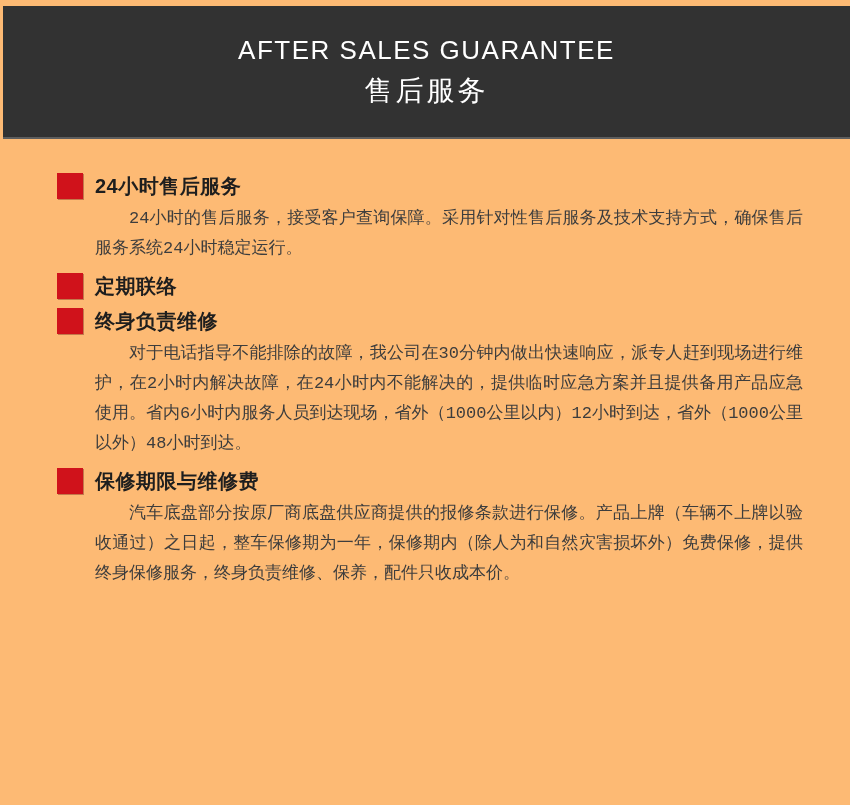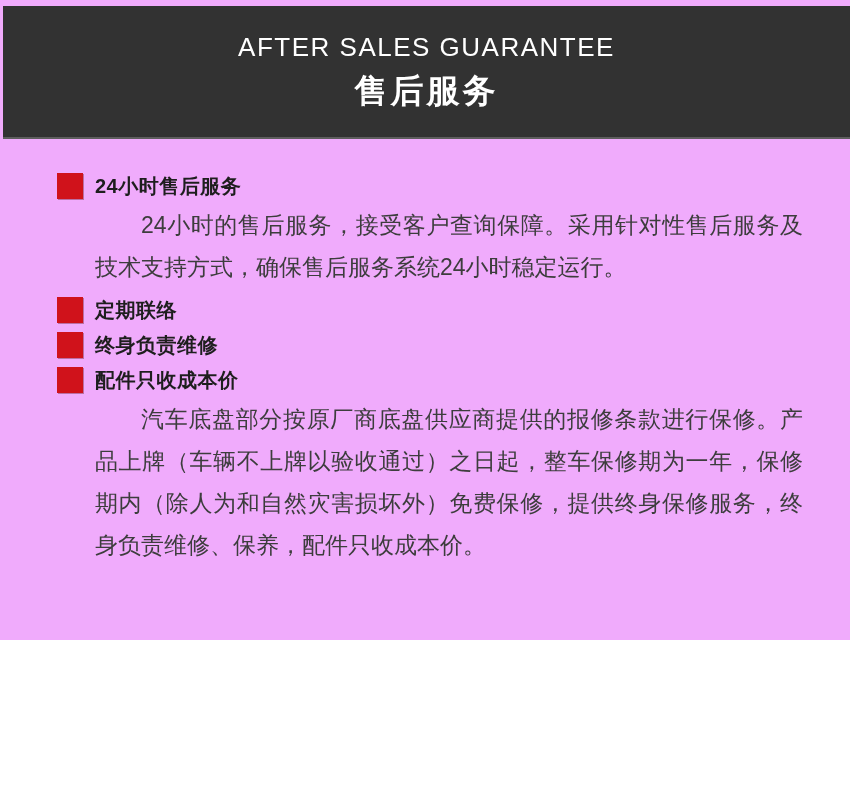--- a/index.html
+++ b/index.html
@@ -4,22 +4,22 @@
 <style>
   html, body {
     margin: 0;
     padding: 0;
     background: #ffffff;
     font-family: "Liberation Sans", "DejaVu Sans", sans-serif;
   }
   .page {
     position: relative;
     width: 850px;
-    height: 640px;
-    background: #f0abfc;
+    height: 805px;
+    background: #fdba74;
     overflow: hidden;
   }
   
   .banner {
     margin-top: 6px;
     margin-left: 3px;
     height: 131px;
     background: var(--banner-bg, #323232);
     border-bottom: 2px solid #5e5e5e;
     display: flex;
@@ -29,22 +29,22 @@
     color: var(--banner-fg, #ffffff);
   }
   .banner-en {
     font-size: 26px;
     font-weight: 400;
     letter-spacing: 1.5px;
     line-height: 1.15;
   }
   .banner-zh {
     margin-top: 9px;
-    font-size: 33px;
-    font-weight: 700;
+    font-size: 28px;
+    font-weight: 400;
     letter-spacing: 3px;
     line-height: 1.15;
   }
   
   .content {
     padding: 34px 44px 20px 57px;
   }
   .section-header {
     display: flex;
     align-items: center;
@@ -67,25 +67,26 @@
     color: #1e1e1e;
     letter-spacing: 0.5px;
     line-height: 26px;
   }
   .section-body {
     margin-left: 38px;
     width: 708px;
   }
   .section-body p {
     margin: 5px 0 0 0;
-    font-size: 23px;
-    line-height: 42px;
+    font-size: 17px;
+    line-height: 30px;
     color: #3d3d3d;
     text-indent: 2em;
     text-align: justify;
+    font-family: Liberation Mono, monospace;
   }
 </style>
 </head>
 <body>
 
 <div class="page">
   <header class="banner">
     <div class="banner-en">AFTER SALES GUARANTEE</div>
     <div class="banner-zh">售后服务</div>
   </header>
@@ -107,26 +108,27 @@
       <h2 class="section-title">定期联络</h2>
     </div>
   </section>
 
   <section class="section">
     <div class="section-header">
       <span class="bullet"></span>
       <h2 class="section-title">终身负责维修</h2>
     </div>
     <div class="section-body">
+          <p>对于电话指导不能排除的故障，我公司在30分钟内做出快速响应，派专人赶到现场进行维护，在2小时内解决故障，在24小时内不能解决的，提供临时应急方案并且提供备用产品应急使用。省内6小时内服务人员到达现场，省外（1000公里以内）12小时到达，省外（1000公里以外）48小时到达。</p>
         </div>
   </section>
 
   <section class="section">
     <div class="section-header">
       <span class="bullet"></span>
-      <h2 class="section-title">配件只收成本价</h2>
+      <h2 class="section-title">保修期限与维修费</h2>
     </div>
     <div class="section-body">
           <p>汽车底盘部分按原厂商底盘供应商提供的报修条款进行保修。产品上牌（车辆不上牌以验收通过）之日起，整车保修期为一年，保修期内（除人为和自然灾害损坏外）免费保修，提供终身保修服务，终身负责维修、保养，配件只收成本价。</p>
         </div>
   </section>
 </main>
 </div>
 
 </body></html>

